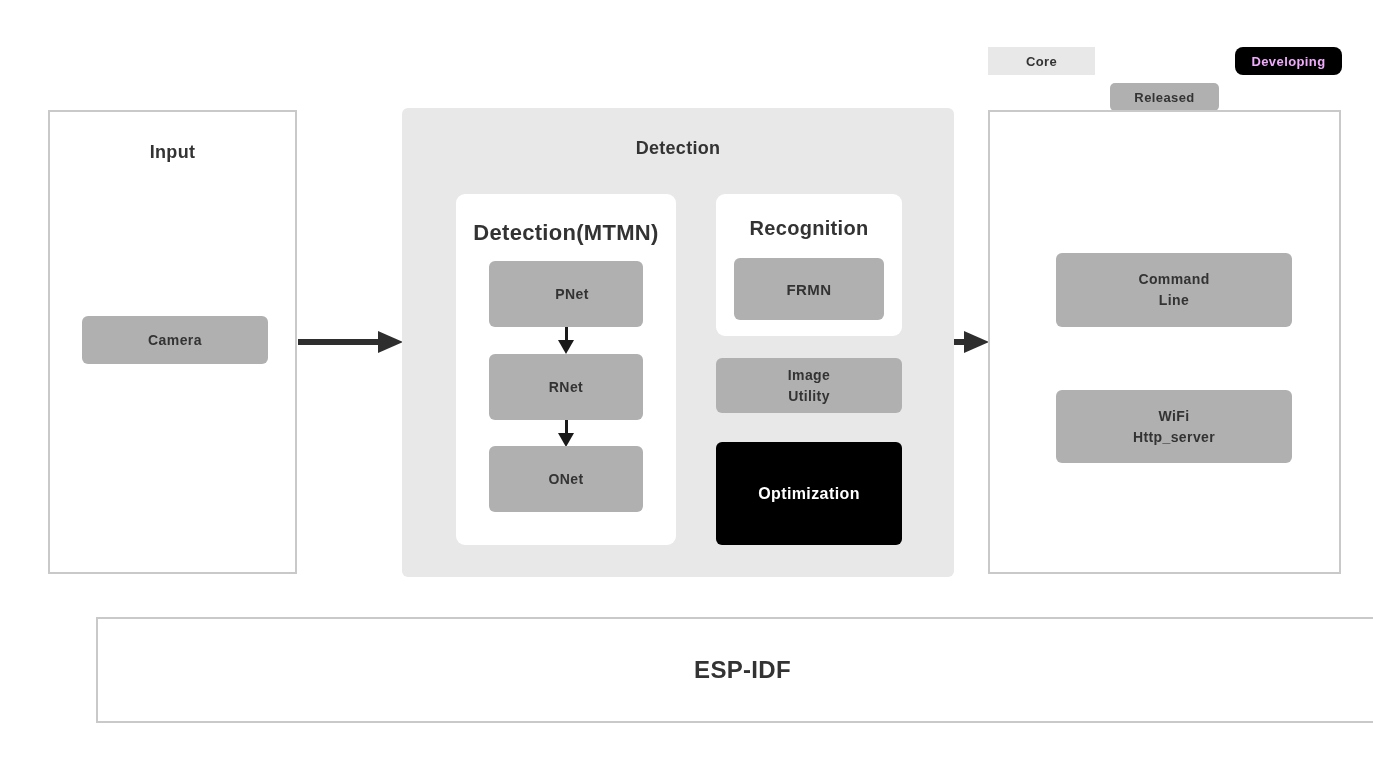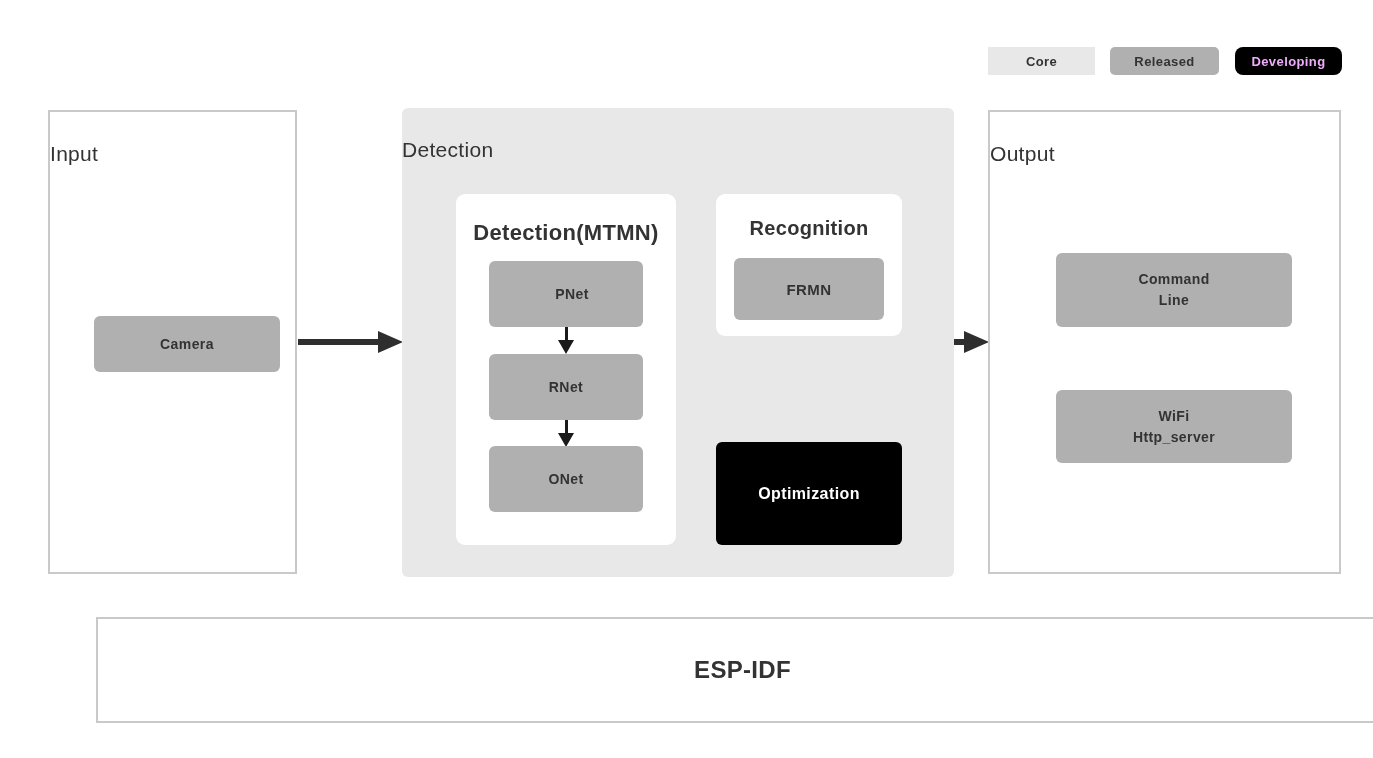--- a/index.html
+++ b/index.html
@@ -22,30 +22,30 @@
     background:#ffffff;
     overflow:hidden;
   }
   
   .legend-item{
     position:absolute;top:47px;height:28px;
     display:flex;align-items:center;justify-content:center;
     font-size:13px;font-weight:bold;letter-spacing:.4px;
   }
   .legend-core{left:988px;width:107px;background:var(--coreBg);color:var(--textDark);}
-  .legend-released{left:1110px;width:109px;background:var(--releasedBg);color:var(--textDark);border-radius:5px;}
+  .legend-released{left:1110px;width:109px;background:var(--releasedBg);color:var(--textDark);border-radius:5px;margin-top:36px;}
   .legend-developing{left:1235px;width:107px;background:var(--developingBg);color:#f0abfc;border-radius:8px;}
   
   .frame{
     position:absolute;background:#ffffff;
     border:2px solid var(--borderGray);
   }
   .frame-title{
     position:absolute;left:0;right:0;top:30px;
-    font-size:21px;font-weight:normal;letter-spacing:.3px;
+    text-align:center;font-size:18px;font-weight:bold;letter-spacing:.3px;
   }
   .input-frame{left:48px;top:110px;width:249px;height:464px;}
   .output-frame{left:988px;top:110px;width:353px;height:464px;}
   .foundation-frame{left:48px;top:617px;width:1293px;height:106px;
     display:flex;align-items:center;justify-content:center;margin-left:48px;}
   .foundation-title{font-size:24px;font-weight:bold;letter-spacing:.3px;}
   
   .processing-panel{
     position:absolute;left:402px;top:108px;width:552px;height:469px;
     background:var(--coreBg);border-radius:6px;
@@ -63,21 +63,21 @@
   .recognition-title{top:23px;font-size:20px;}
   
   .block{
     position:absolute;border-radius:6px;
     display:flex;flex-direction:column;align-items:center;justify-content:center;
     font-size:14px;font-weight:bold;letter-spacing:.4px;line-height:21px;
     text-align:center;
   }
   .block-released{background:var(--releasedBg);color:var(--textDark);}
   .block-developing{background:var(--developingBg);color:#ffffff;font-size:16px;}
-  .camera-block{left:44px;top:204px;width:186px;height:56px;}
+  .camera-block{left:32px;top:204px;width:186px;height:48px;}
   .pnet-block{left:33px;top:67px;width:154px;height:66px;padding-left:12px;}
   .rnet-block{left:33px;top:160px;width:154px;height:66px;}
   .onet-block{left:33px;top:252px;width:154px;height:66px;}
   .frmn-block{left:18px;top:64px;width:150px;height:62px;font-size:15px;}
   .imageutility-block{left:314px;top:250px;width:186px;height:55px;line-height:21px;}
   .optimization-block{left:314px;top:334px;width:186px;height:103px;}
   .command-block{left:66px;top:141px;width:236px;height:74px;}
   .wifi-block{left:66px;top:278px;width:236px;height:73px;}
   
   .h-arrow{
@@ -143,31 +143,34 @@
         <div class="vhead"></div>
       </div>
       <div class="block block-released onet-block">ONet</div>
     </div>
 
     <div class="card recognition-card">
       <div class="card-title recognition-title">Recognition</div>
       <div class="block block-released frmn-block">FRMN</div>
     </div>
 
+    <div class="block block-released imageutility-block">
+      <span>Image</span>
+      <span>Utility</span>
+    </div>
 
     <div class="block block-developing optimization-block">Optimization</div>
   </div>
 
   <div class="h-arrow arrow-2">
     <div class="shaft"></div>
     <div class="head"></div>
   </div>
 
   <div class="frame output-frame">
-    <div class="frame-title">Output</div>
     <div class="block block-released command-block">
       <span>Command</span>
       <span>Line</span>
     </div>
     <div class="block block-released wifi-block">
       <span>WiFi</span>
       <span>Http_server</span>
     </div>
   </div>
 

